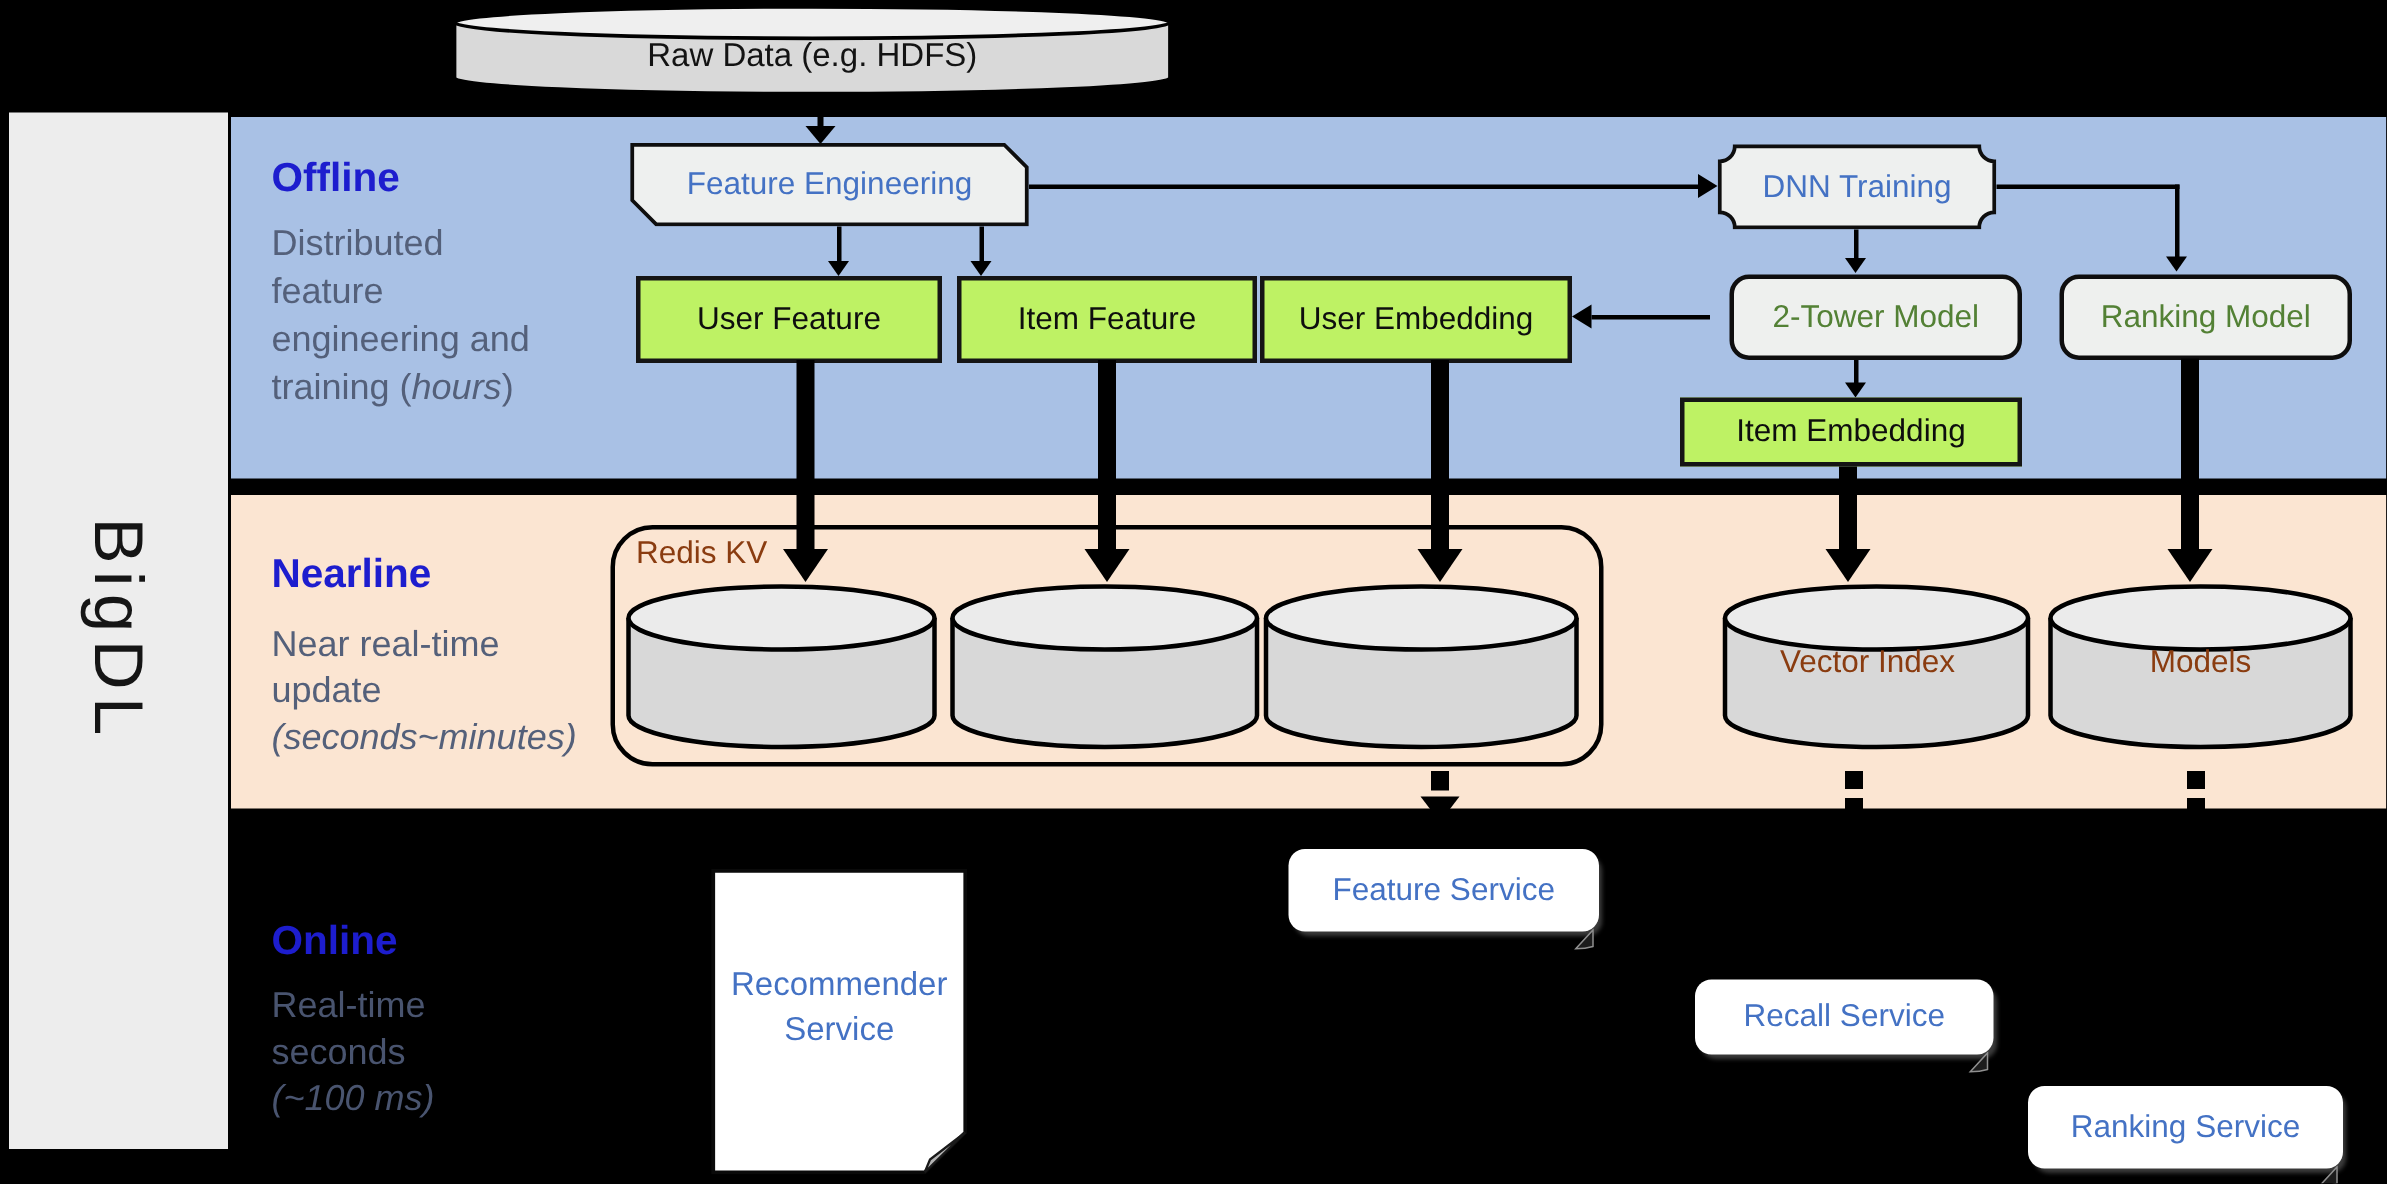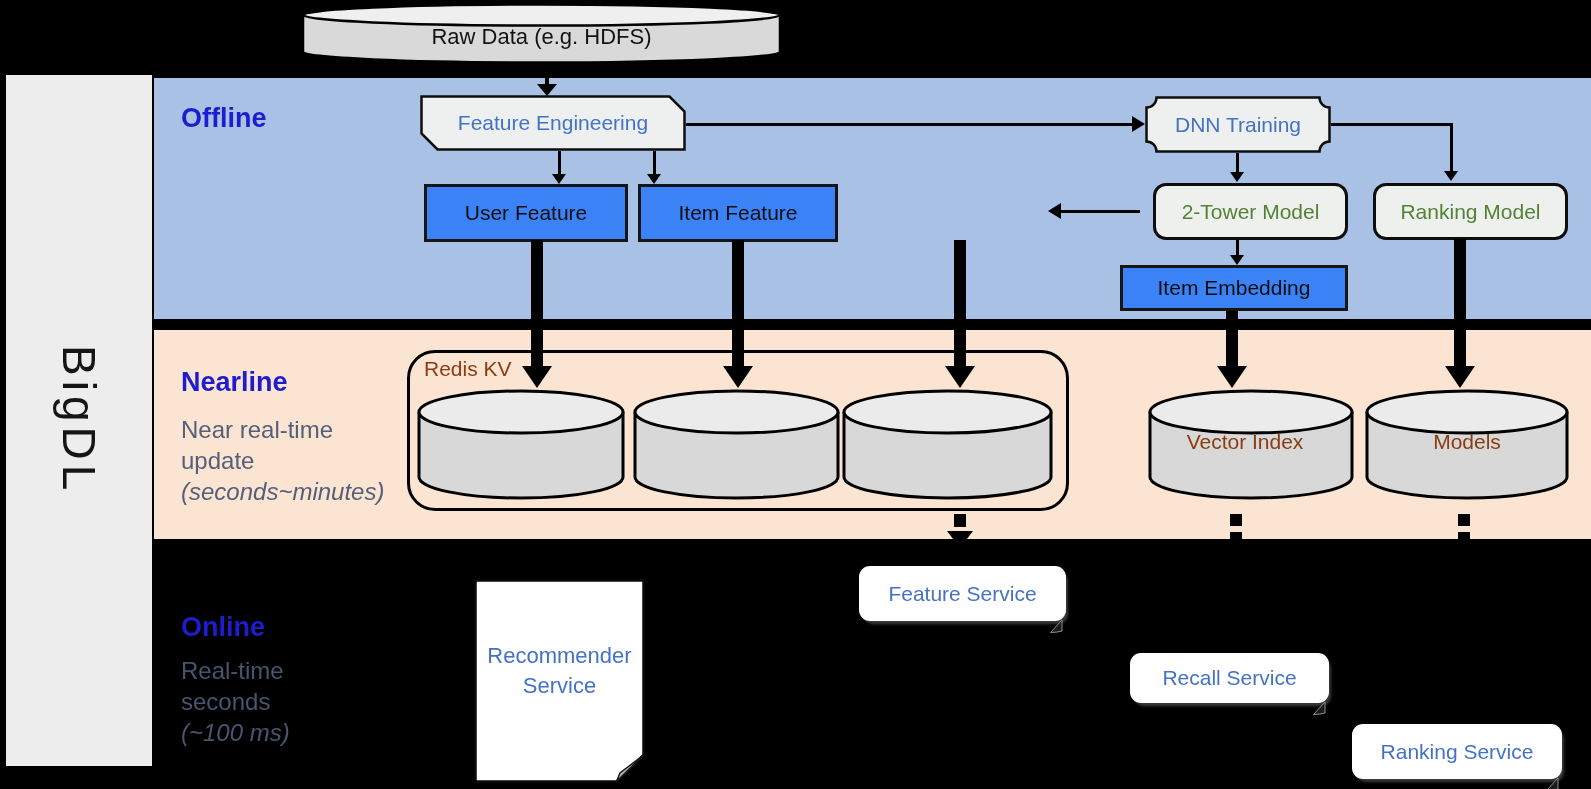--- a/index.html
+++ b/index.html
@@ -10,21 +10,21 @@
   .band-blue{top:78px;height:241px;background:#a9c1e5;}
   .band-orange{top:330px;height:209px;background:#fbe5d2;}
   .leftbar{position:absolute;left:6px;top:75px;width:146px;height:691px;background:#ededed;
            display:flex;align-items:center;justify-content:center;}
   .brand{writing-mode:vertical-rl;font-size:46px;font-weight:500;color:#151515;letter-spacing:5px;}
   .btitle{position:absolute;font-size:27px;font-weight:bold;color:#1d1dce;}
   .bsub{position:absolute;font-size:24px;color:#54607a;}
   .bsub div{line-height:32px;}
   .bsub .nl{line-height:31px;}
   
-  .graybox{position:absolute;background:#3b82f6;border:3px solid #151515;box-sizing:border-box;
+  .graybox{position:absolute;background:#bef264;border:3px solid #151515;box-sizing:border-box;
            display:flex;align-items:center;justify-content:center;font-size:21px;color:#0e0e0e;}
   .roundbox{position:absolute;background:#eef0ee;border:3px solid #0e0e0e;border-radius:13px;box-sizing:border-box;
            display:flex;align-items:center;justify-content:center;font-size:21px;margin-left:13px;}
   .shape{position:absolute;}
   .shape .lbl{position:absolute;left:0;top:0;width:100%;height:100%;
               display:flex;align-items:center;justify-content:center;font-size:21px;border-radius:27px;}
   .bluetext{color:#4472c4;}
   .green{color:#538135;}
   .cyl-lbl{position:absolute;left:0;top:41px;width:100%;text-align:center;font-size:21px;color:#8a3c10;}
   .raw-lbl{position:absolute;left:0;top:21px;width:100%;text-align:center;font-size:22px;color:#131313;}
@@ -56,20 +56,26 @@
 <div class="stage">
 
   <div class="band band-blue"></div>
   <div class="band band-orange"></div>
 
   <div class="leftbar">
     <span class="brand">BigDL</span>
   </div>
 
   <div class="btitle" style="left:181px;top:103px;">Offline</div>
+  <div class="bsub" style="left:181px;top:147px;">
+    <div>Distributed</div>
+    <div>feature</div>
+    <div>engineering and</div>
+    <div><span>training (</span><i>hours</i><span>)</span></div>
+  </div>
 
   <div class="btitle" style="left:181px;top:367px;">Nearline</div>
   <div class="bsub" style="left:181px;top:414px;">
     <div class="nl">Near real-time</div>
     <div class="nl">update</div>
     <div class="nl"><i>(seconds~minutes)</i></div>
   </div>
 
   <div class="btitle" style="left:181px;top:612px;">Online</div>
   <div class="bsub" style="left:181px;top:655px;color:#49546f;">
@@ -109,20 +115,23 @@
   <div class="vline" style="left:558px;top:151px;width:3px;height:25px;"></div>
   <div class="head-down" style="left:552px;top:174px;"></div>
   <div class="vline" style="left:653px;top:151px;width:3px;height:25px;"></div>
   <div class="head-down" style="left:647px;top:174px;"></div>
 
   <div class="graybox" style="left:424px;top:184px;width:204px;height:58px;">
       <span>User Feature</span>
     </div>
   <div class="graybox" style="left:638px;top:184px;width:200px;height:58px;">
       <span>Item Feature</span>
+    </div>
+  <div class="graybox" style="left:840px;top:184px;width:208px;height:58px;">
+      <span>User Embedding</span>
     </div>
 
   <div class="roundbox green" style="left:1140px;top:183px;width:195px;height:57px;">
       <span>2-Tower Model</span>
     </div>
   <div class="roundbox green" style="left:1360px;top:183px;width:195px;height:57px;">
       <span>Ranking Model</span>
     </div>
 
   <div class="vline" style="left:1236px;top:153px;width:3px;height:20px;"></div>

